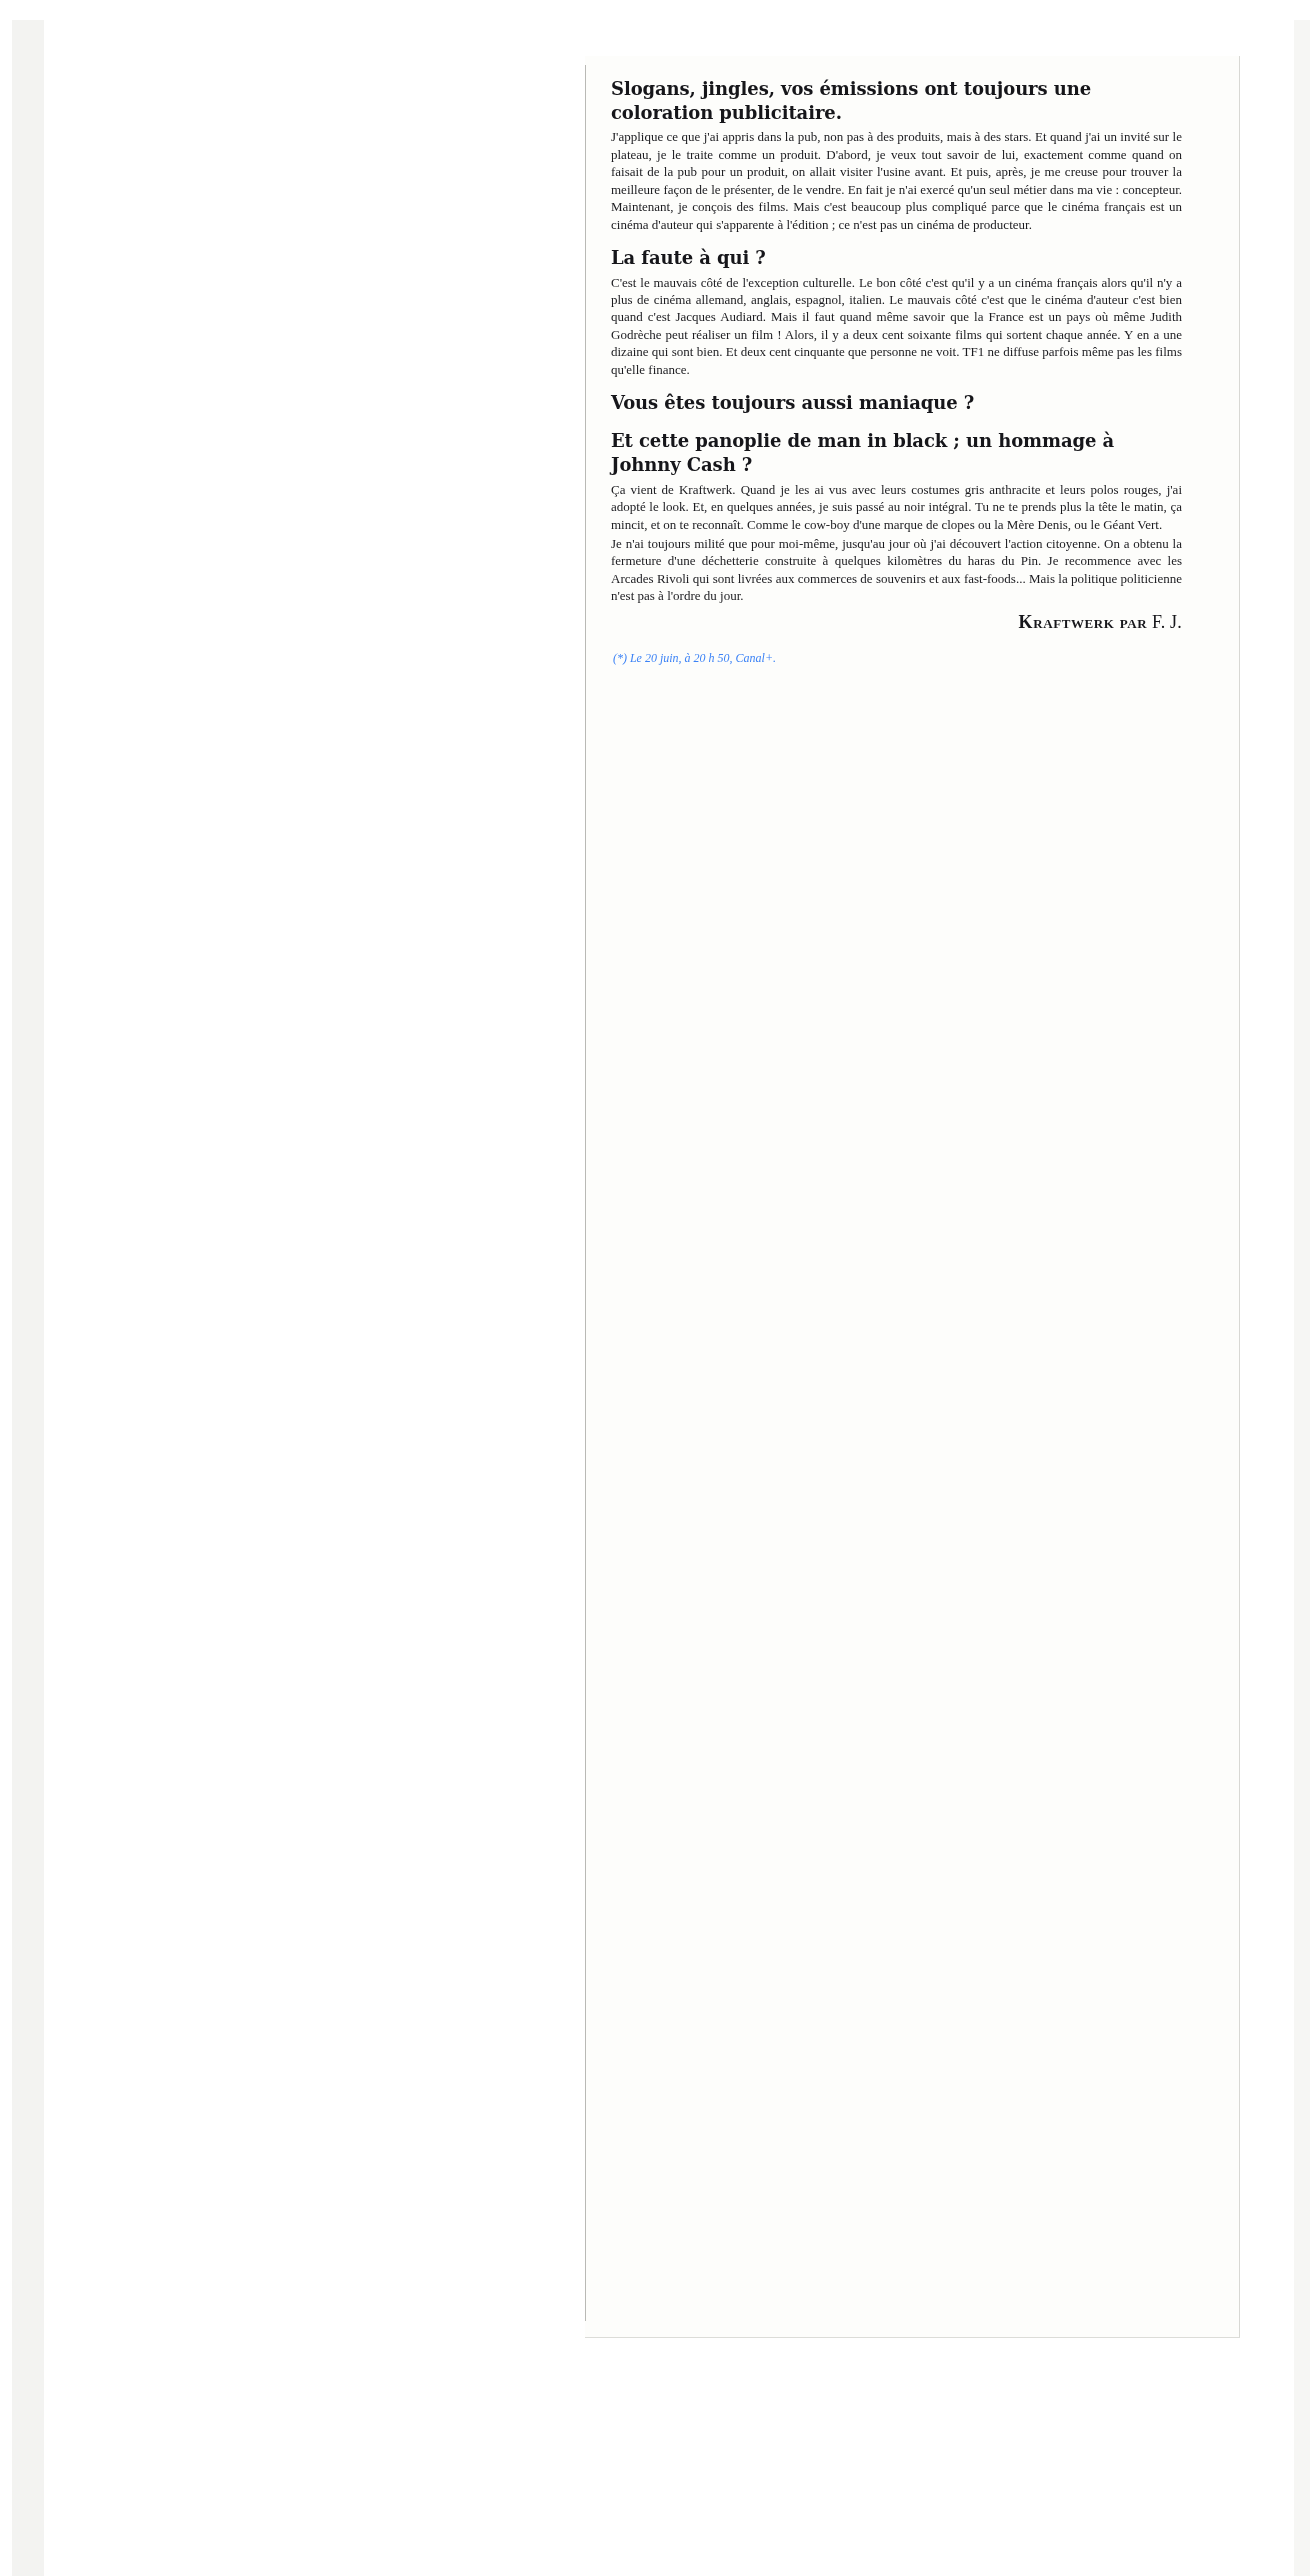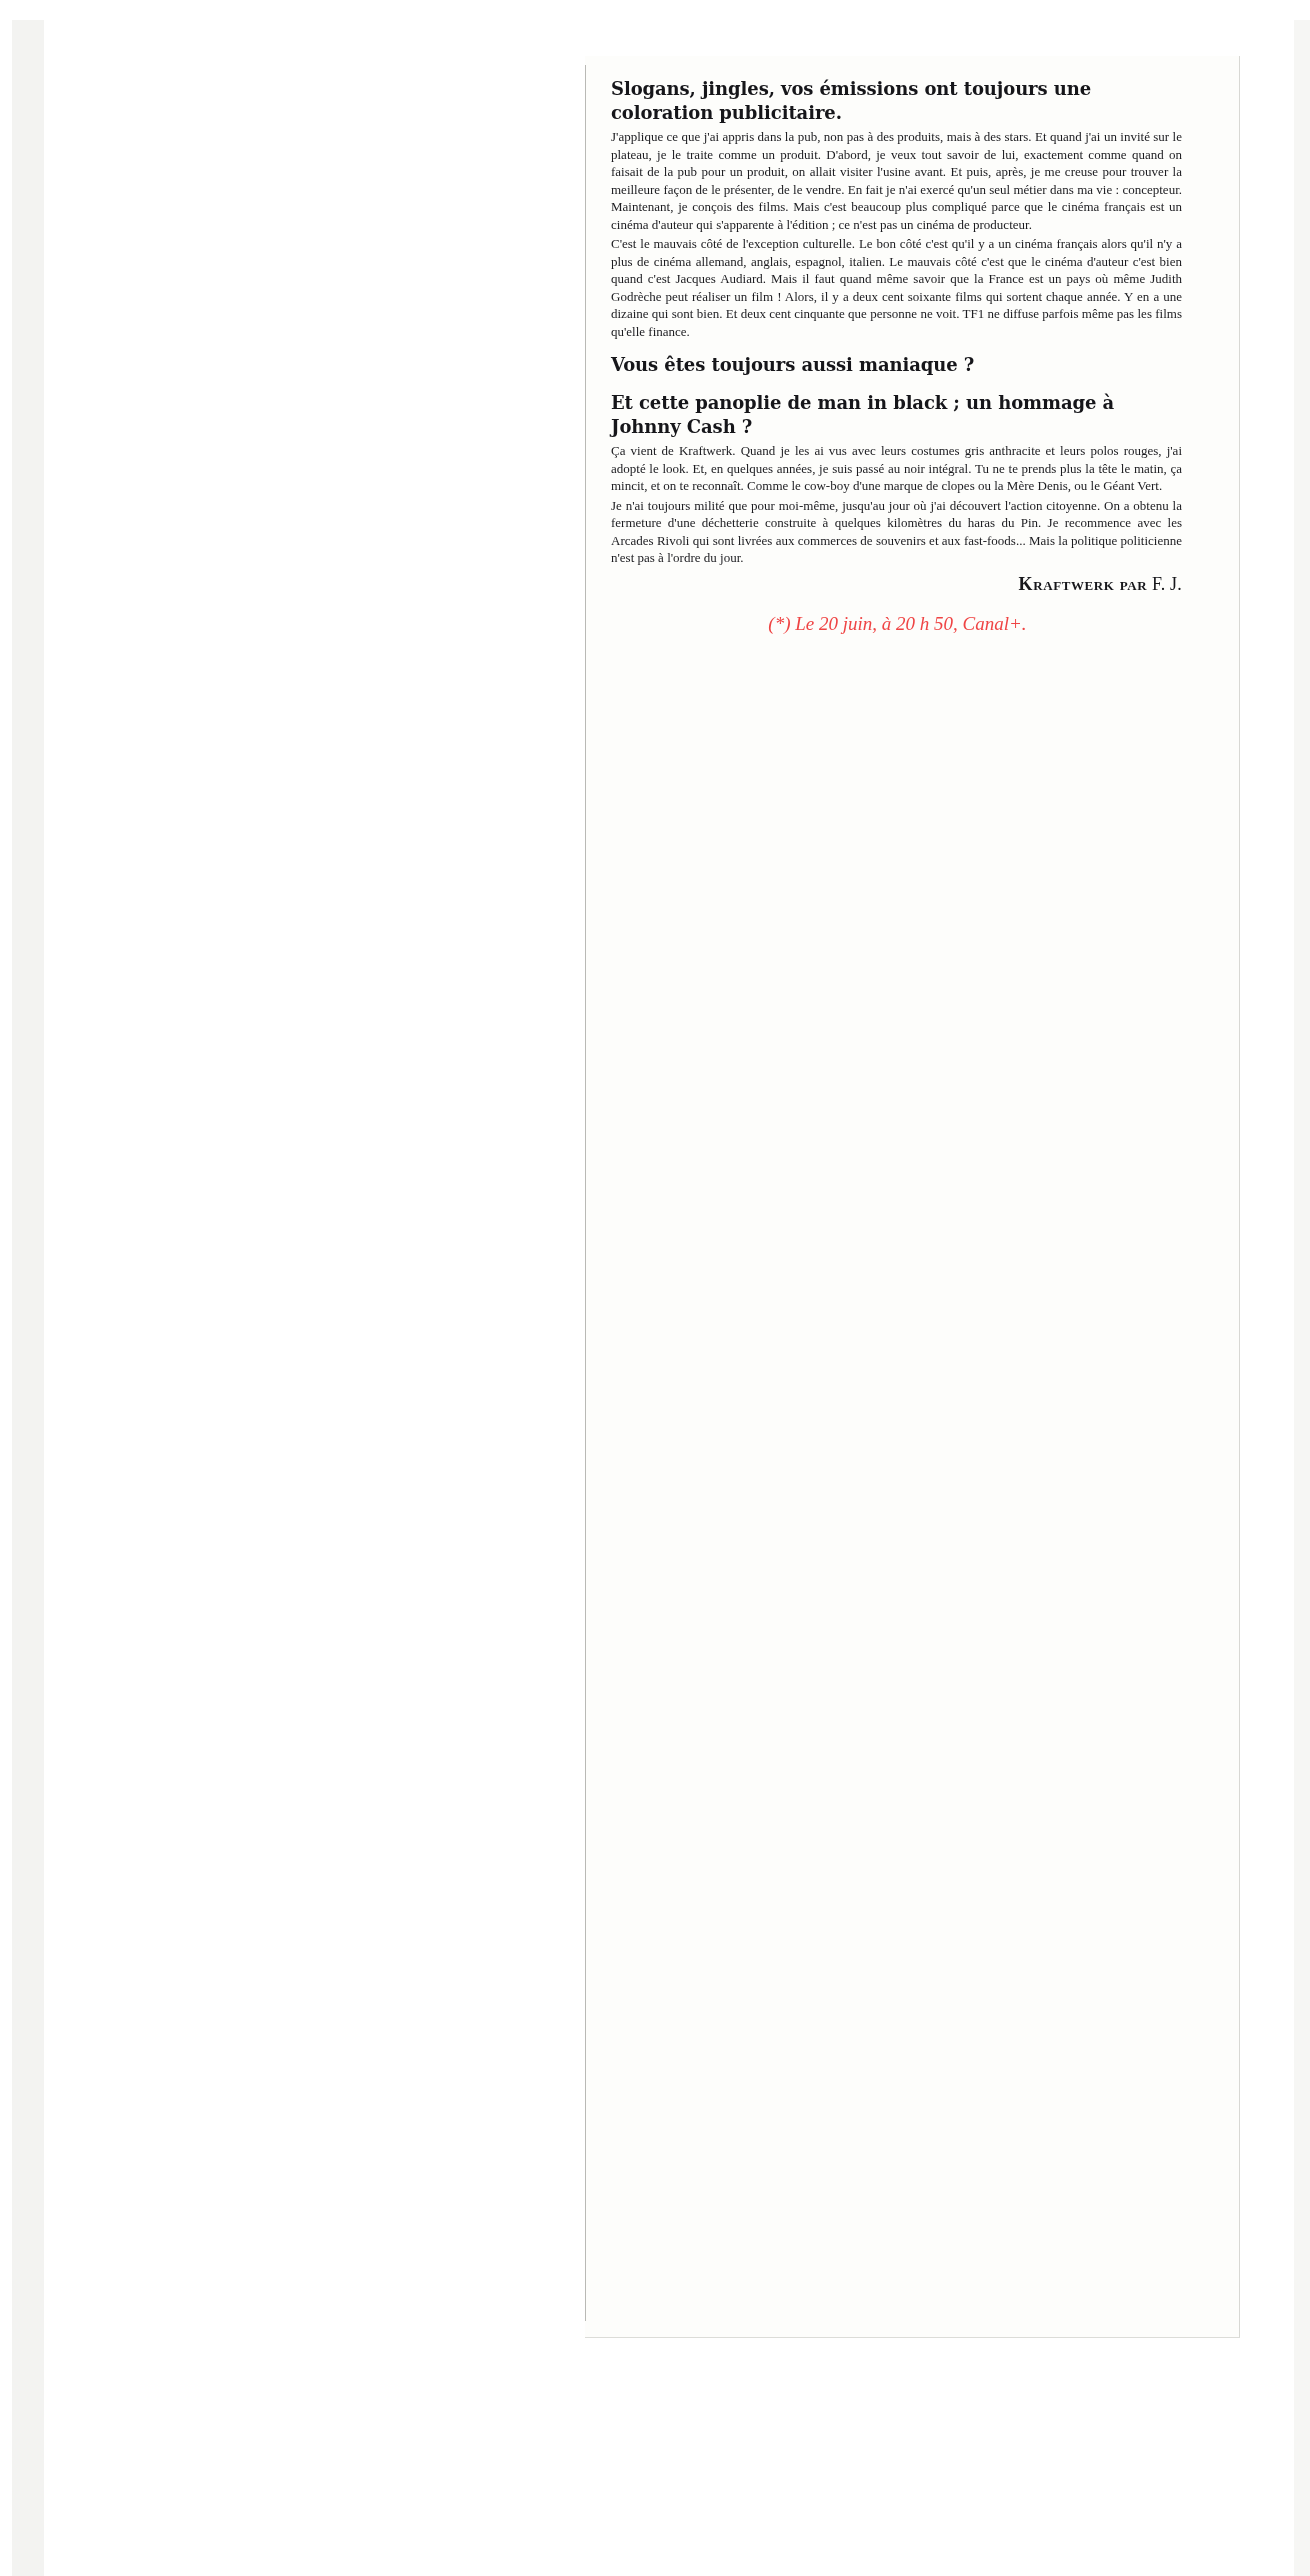--- a/index.html
+++ b/index.html
@@ -119,45 +119,45 @@
     font-weight: bold;
     letter-spacing: 0.6px;
   }
   .signature .initials {
     font-weight: normal;
   }
 
   .footnote {
     font-family: "Liberation Serif", serif;
     font-style: italic;
-    font-size: 19px;
-    color: #ef4444;
+    font-size: 12px;
+    color: #3b82f6;
     margin-top: 11.2px;
     padding-left: 1.9px;
-    text-align: center;
   }
 </style>
 </head>
 <body>
 
 <div id="scan">
 
   <div class="scan-edge-left"></div>
   <div class="scan-edge-right"></div>
 
   <div class="clipping">
     <div class="col-rule"></div>
     <div class="clip-right-edge"></div>
     <div class="clip-bottom-edge"></div>
 
     <div class="column">
 
       <p class="q">Slogans, jingles, vos émissions ont toujours une coloration publicitaire.</p>
       <p class="a">J'applique ce que j'ai appris dans la pub, non pas à des produits, mais à des stars. Et quand j'ai un invité sur le plateau, je le traite comme un produit. D'abord, je veux tout savoir de lui, exactement comme quand on faisait de la pub pour un produit, on allait visiter l'usine avant. Et puis, après, je me creuse pour trouver la meilleure façon de le présenter, de le vendre. En fait je n'ai exercé qu'un seul métier dans ma vie : concepteur. Maintenant, je conçois des films. Mais c'est beaucoup plus compliqué parce que le cinéma français est un cinéma d'auteur qui s'apparente à l'édition ; ce n'est pas un cinéma de producteur.</p>
 
+      <p class="q">La faute à qui ?</p>
       <p class="a">C'est le mauvais côté de l'exception culturelle. Le bon côté c'est qu'il y a un cinéma français alors qu'il n'y a plus de cinéma allemand, anglais, espagnol, italien. Le mauvais côté c'est que le cinéma d'auteur c'est bien quand c'est Jacques Audiard. Mais il faut quand même savoir que la France est un pays où même Judith Godrèche peut réaliser un film ! Alors, il y a deux cent soixante films qui sortent chaque année. Y en a une dizaine qui sont bien. Et deux cent cinquante que personne ne voit. TF1 ne diffuse parfois même pas les films qu'elle finance.</p>
 
       <p class="q">Vous êtes toujours aussi maniaque ?</p>
 
       <p class="q">Et cette panoplie de man in black ; un hommage à Johnny Cash ?</p>
       <p class="a">Ça vient de Kraftwerk. Quand je les ai vus avec leurs costumes gris anthracite et leurs polos rouges, j'ai adopté le look. Et, en quelques années, je suis passé au noir intégral. Tu ne te prends plus la tête le matin, ça mincit, et on te reconnaît. Comme le cow-boy d'une marque de clopes ou la Mère Denis, ou le Géant Vert.</p>
 
       <p class="a">Je n'ai toujours milité que pour moi-même, jusqu'au jour où j'ai découvert l'action citoyenne. On a obtenu la fermeture d'une déchetterie construite à quelques kilomètres du haras du Pin. Je recommence avec les Arcades Rivoli qui sont livrées aux commerces de souvenirs et aux fast-foods... Mais la politique politicienne n'est pas à l'ordre du jour.</p>
 
       <p class="signature"><span class="sc">Kraftwerk par</span> <span class="initials">F. J.</span></p>

